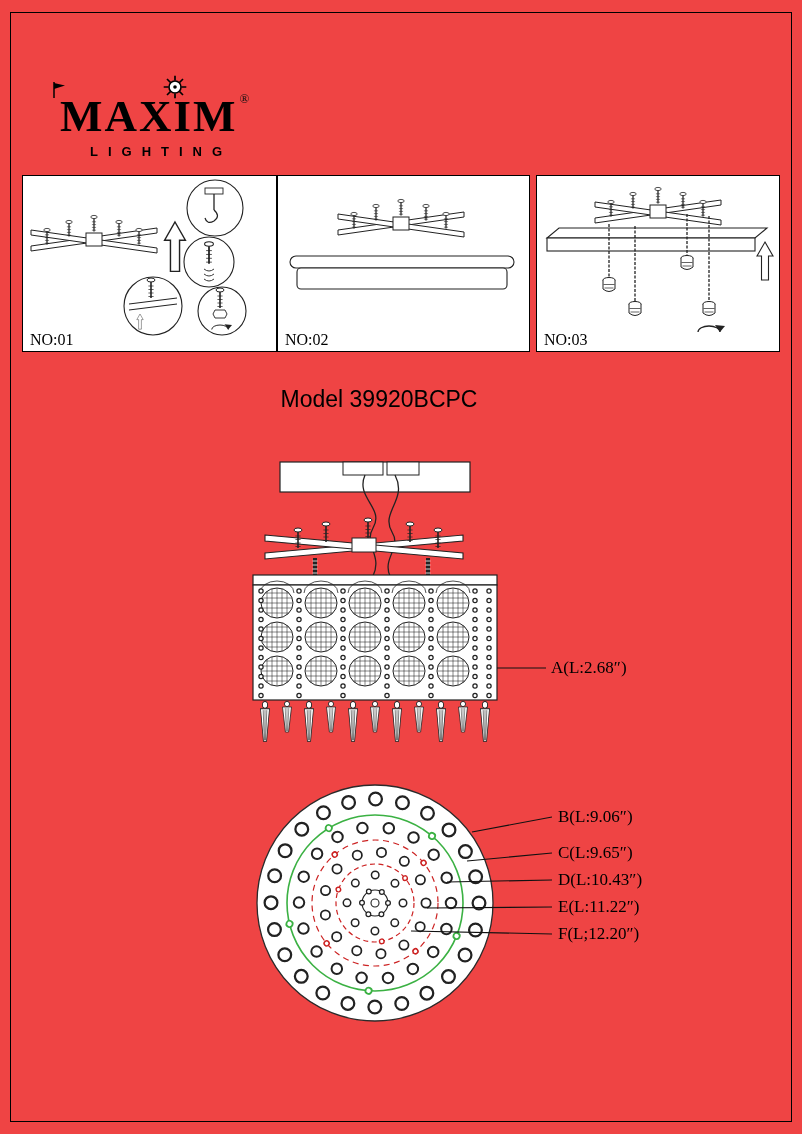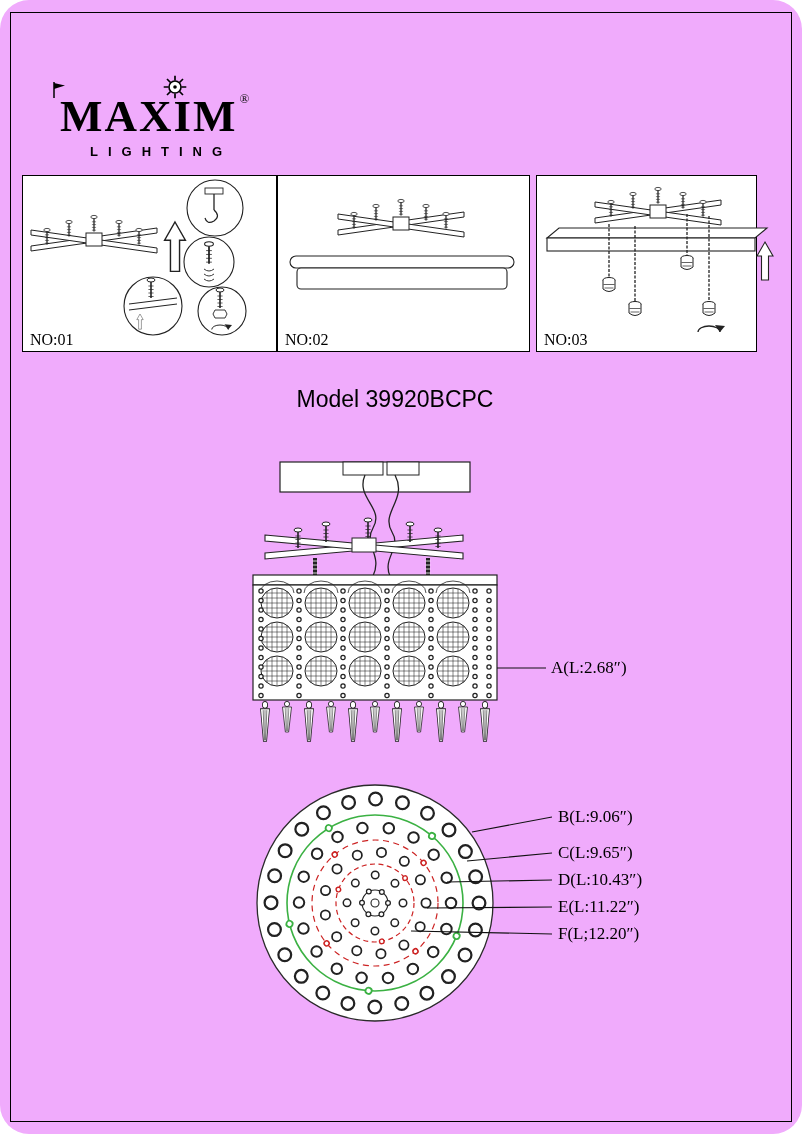--- a/index.html
+++ b/index.html
@@ -1,33 +1,33 @@
 <!DOCTYPE html>
 <html><head>
 <meta charset="utf-8">
 <style>
   * { box-sizing: border-box; margin: 0; padding: 0; }
   body { width: 802px; height: 1134px; background: #fff; font-family: "Liberation Sans", sans-serif; color: #111; }
-  .page { position: relative; width: 802px; height: 1134px; background: #f0abfc; overflow: hidden; border-radius: 29px; }
+  .page { position: relative; width: 802px; height: 1134px; background: #ef4444; overflow: hidden; }
   .page-border { position: absolute; left: 10px; top: 12px; right: 10px; bottom: 12px; border: 1.5px solid #000; }
   .defs-svg { position: absolute; width: 0; height: 0; }
   .logo { position: absolute; left: 56px; top: 80px; width: 230px; height: 82px; }
   .brand-row { position: absolute; left: 4px; top: 10px; white-space: nowrap; }
   .brand-name { font-family: "Liberation Serif", serif; font-weight: 700; font-size: 45px; letter-spacing: 2px; color: #000; }
   .reg { font-family: "Liberation Serif", serif; font-size: 13px; vertical-align: 28px; margin-left: 2px; }
   .brand-sub { position: absolute; left: 14px; top: 64px; font-size: 13px; font-weight: 700; letter-spacing: 10px; color: #000; margin-left: 20px; }
   .logo-gear { position: absolute; left: 106px; top: -6px; }
   .logo-flag { position: absolute; left: -4px; top: 2px; }
   .panel { position: absolute; top: 175px; height: 177px; border: 1.5px solid #000; background: #fff; }
   .panel-1 { left: 22px; width: 255px; }
   .panel-2 { left: 277px; width: 253px; }
-  .panel-3 { left: 536px; width: 221px; }
+  .panel-3 { left: 536px; width: 244px; }
   .panel-label { position: absolute; left: 7px; bottom: 2px; font-family: "Liberation Serif", serif; font-size: 16px; color: #000; }
   .step-art { position: absolute; left: 0; top: 0; }
-  .model-title { position: absolute; left: 16px; top: 386px; width: 758px; text-align: center; font-size: 23px; color: #000; }
+  .model-title { position: absolute; left: 0; top: 386px; width: 758px; text-align: center; font-size: 23px; color: #000; }
   .main-figure { position: absolute; left: 180px; top: 450px; }
   .bottom-figure { position: absolute; left: 180px; top: 768px; }
   .dim-label { font-family: "Liberation Serif", serif; font-size: 17px; fill: #000; }
 </style>
 </head>
 <body>
 
 <div class="page">
   <div class="page-border"></div>
 

